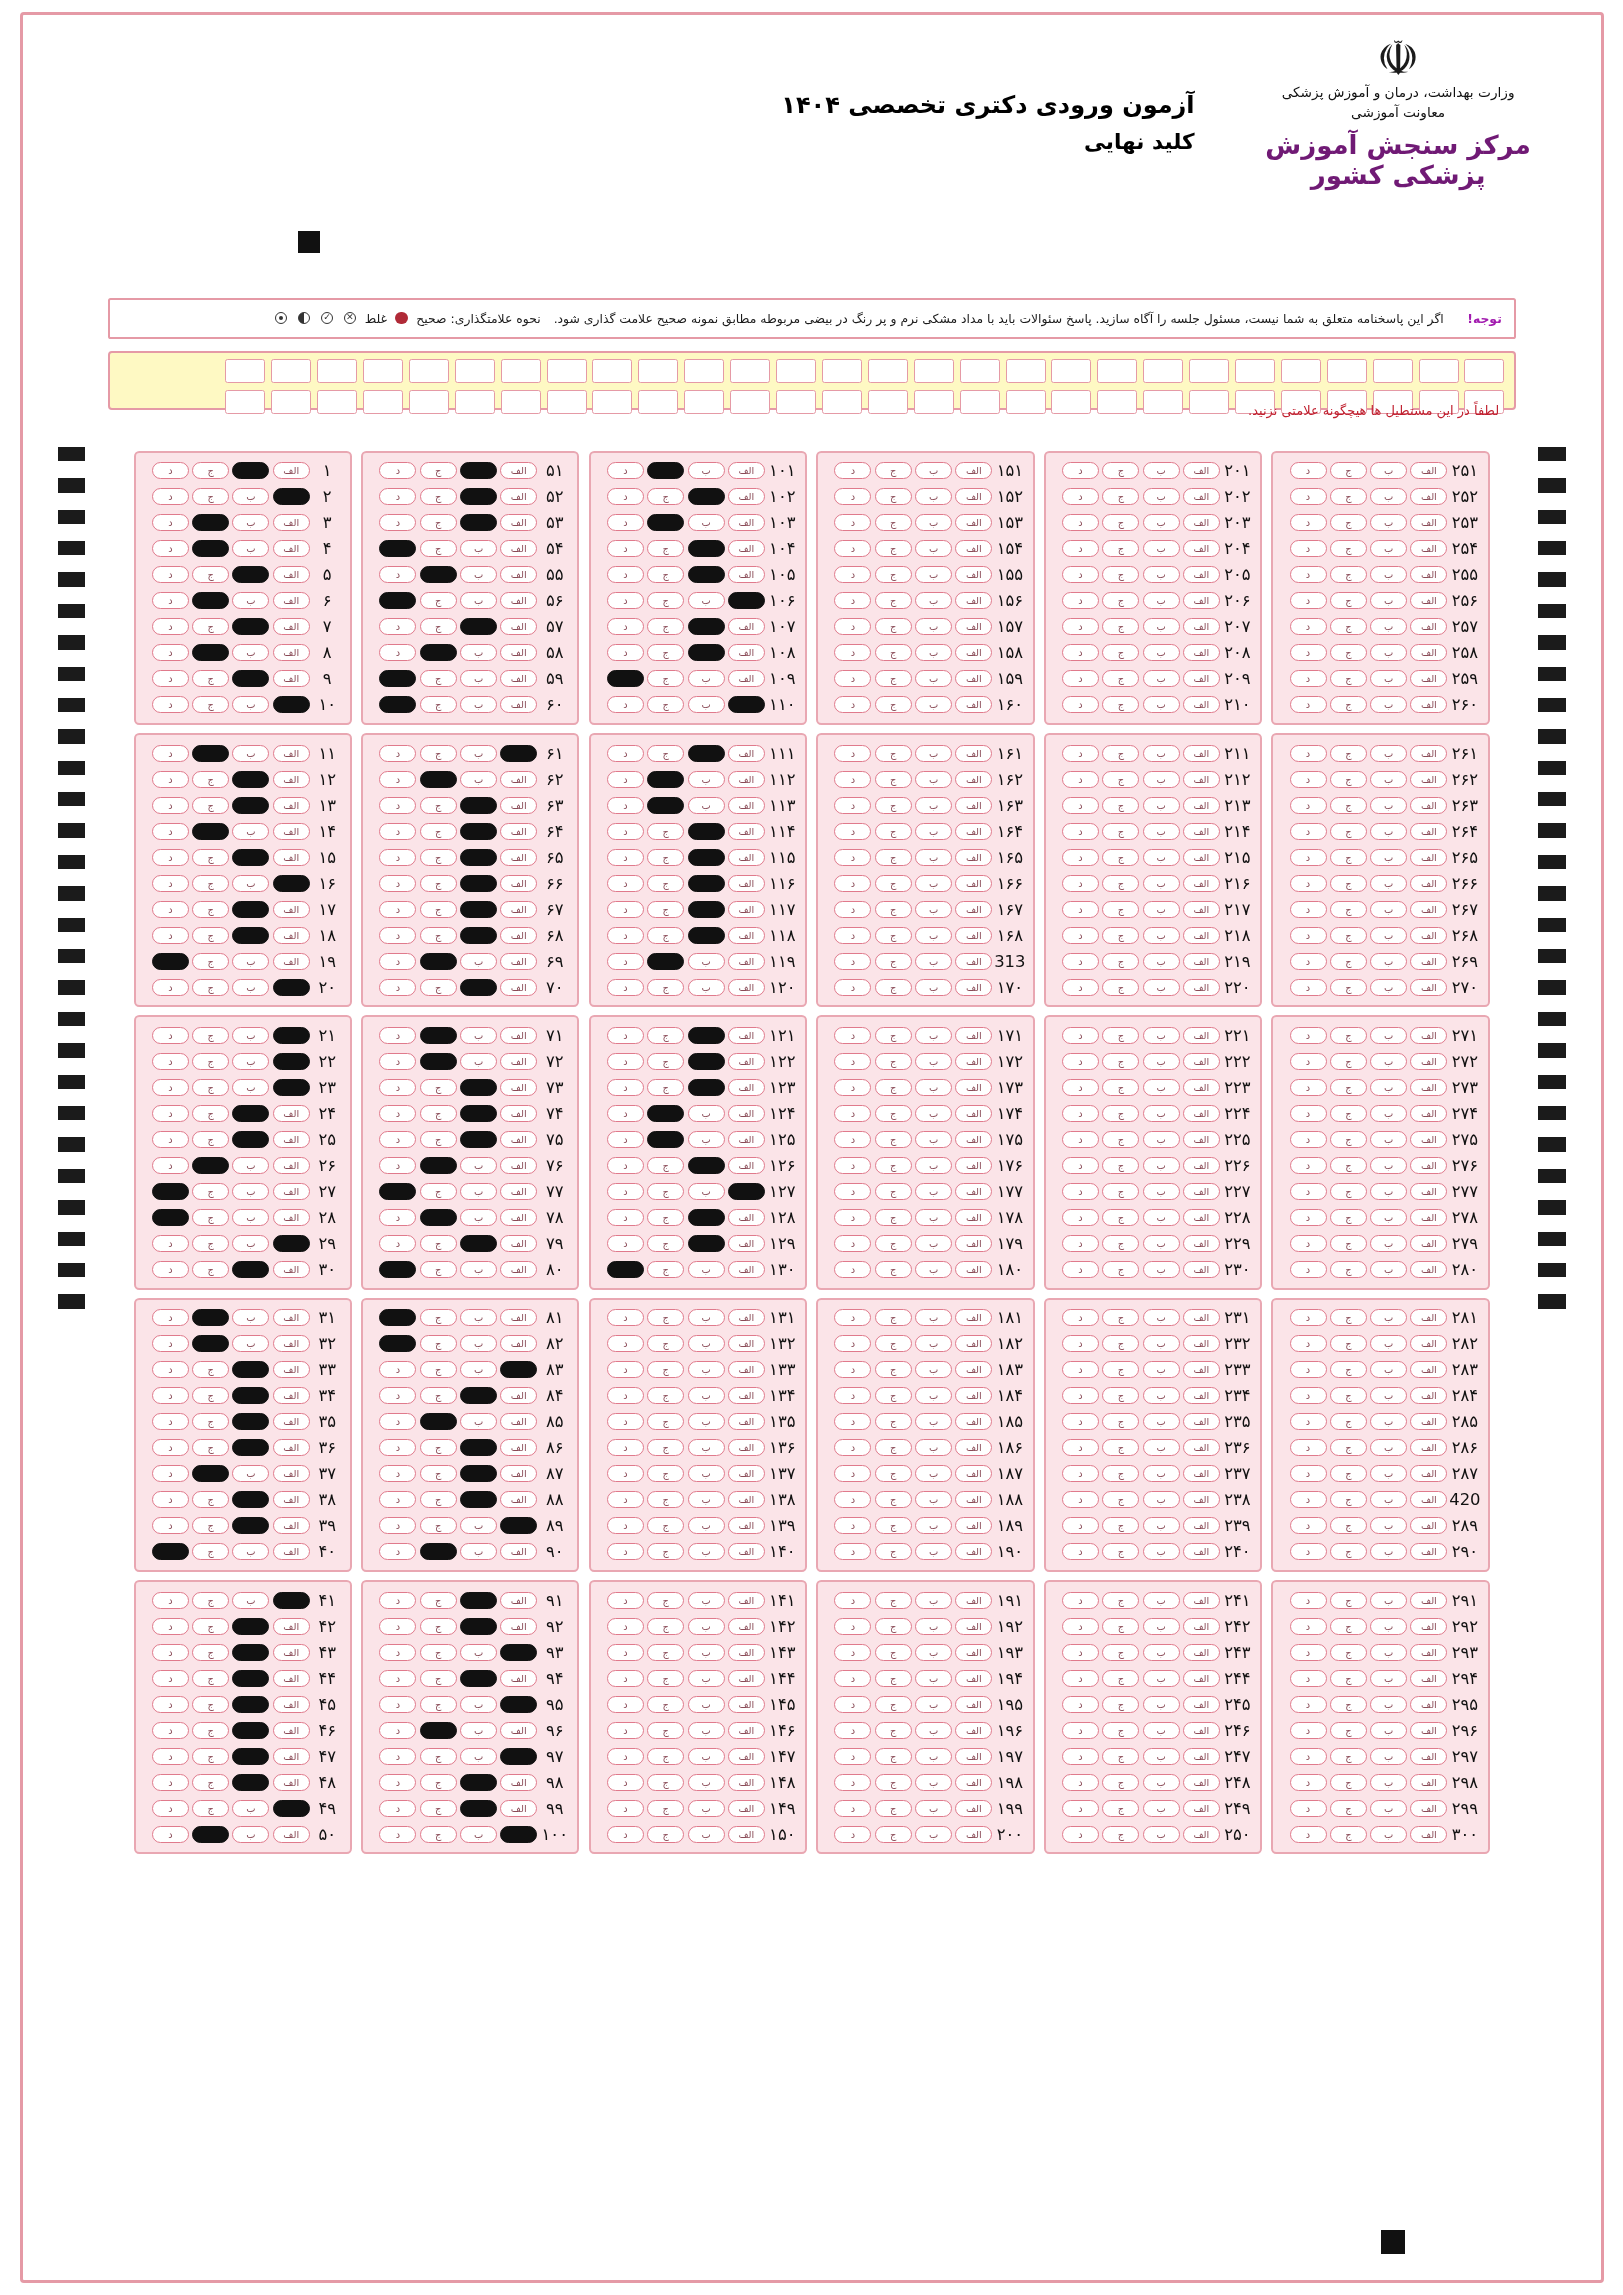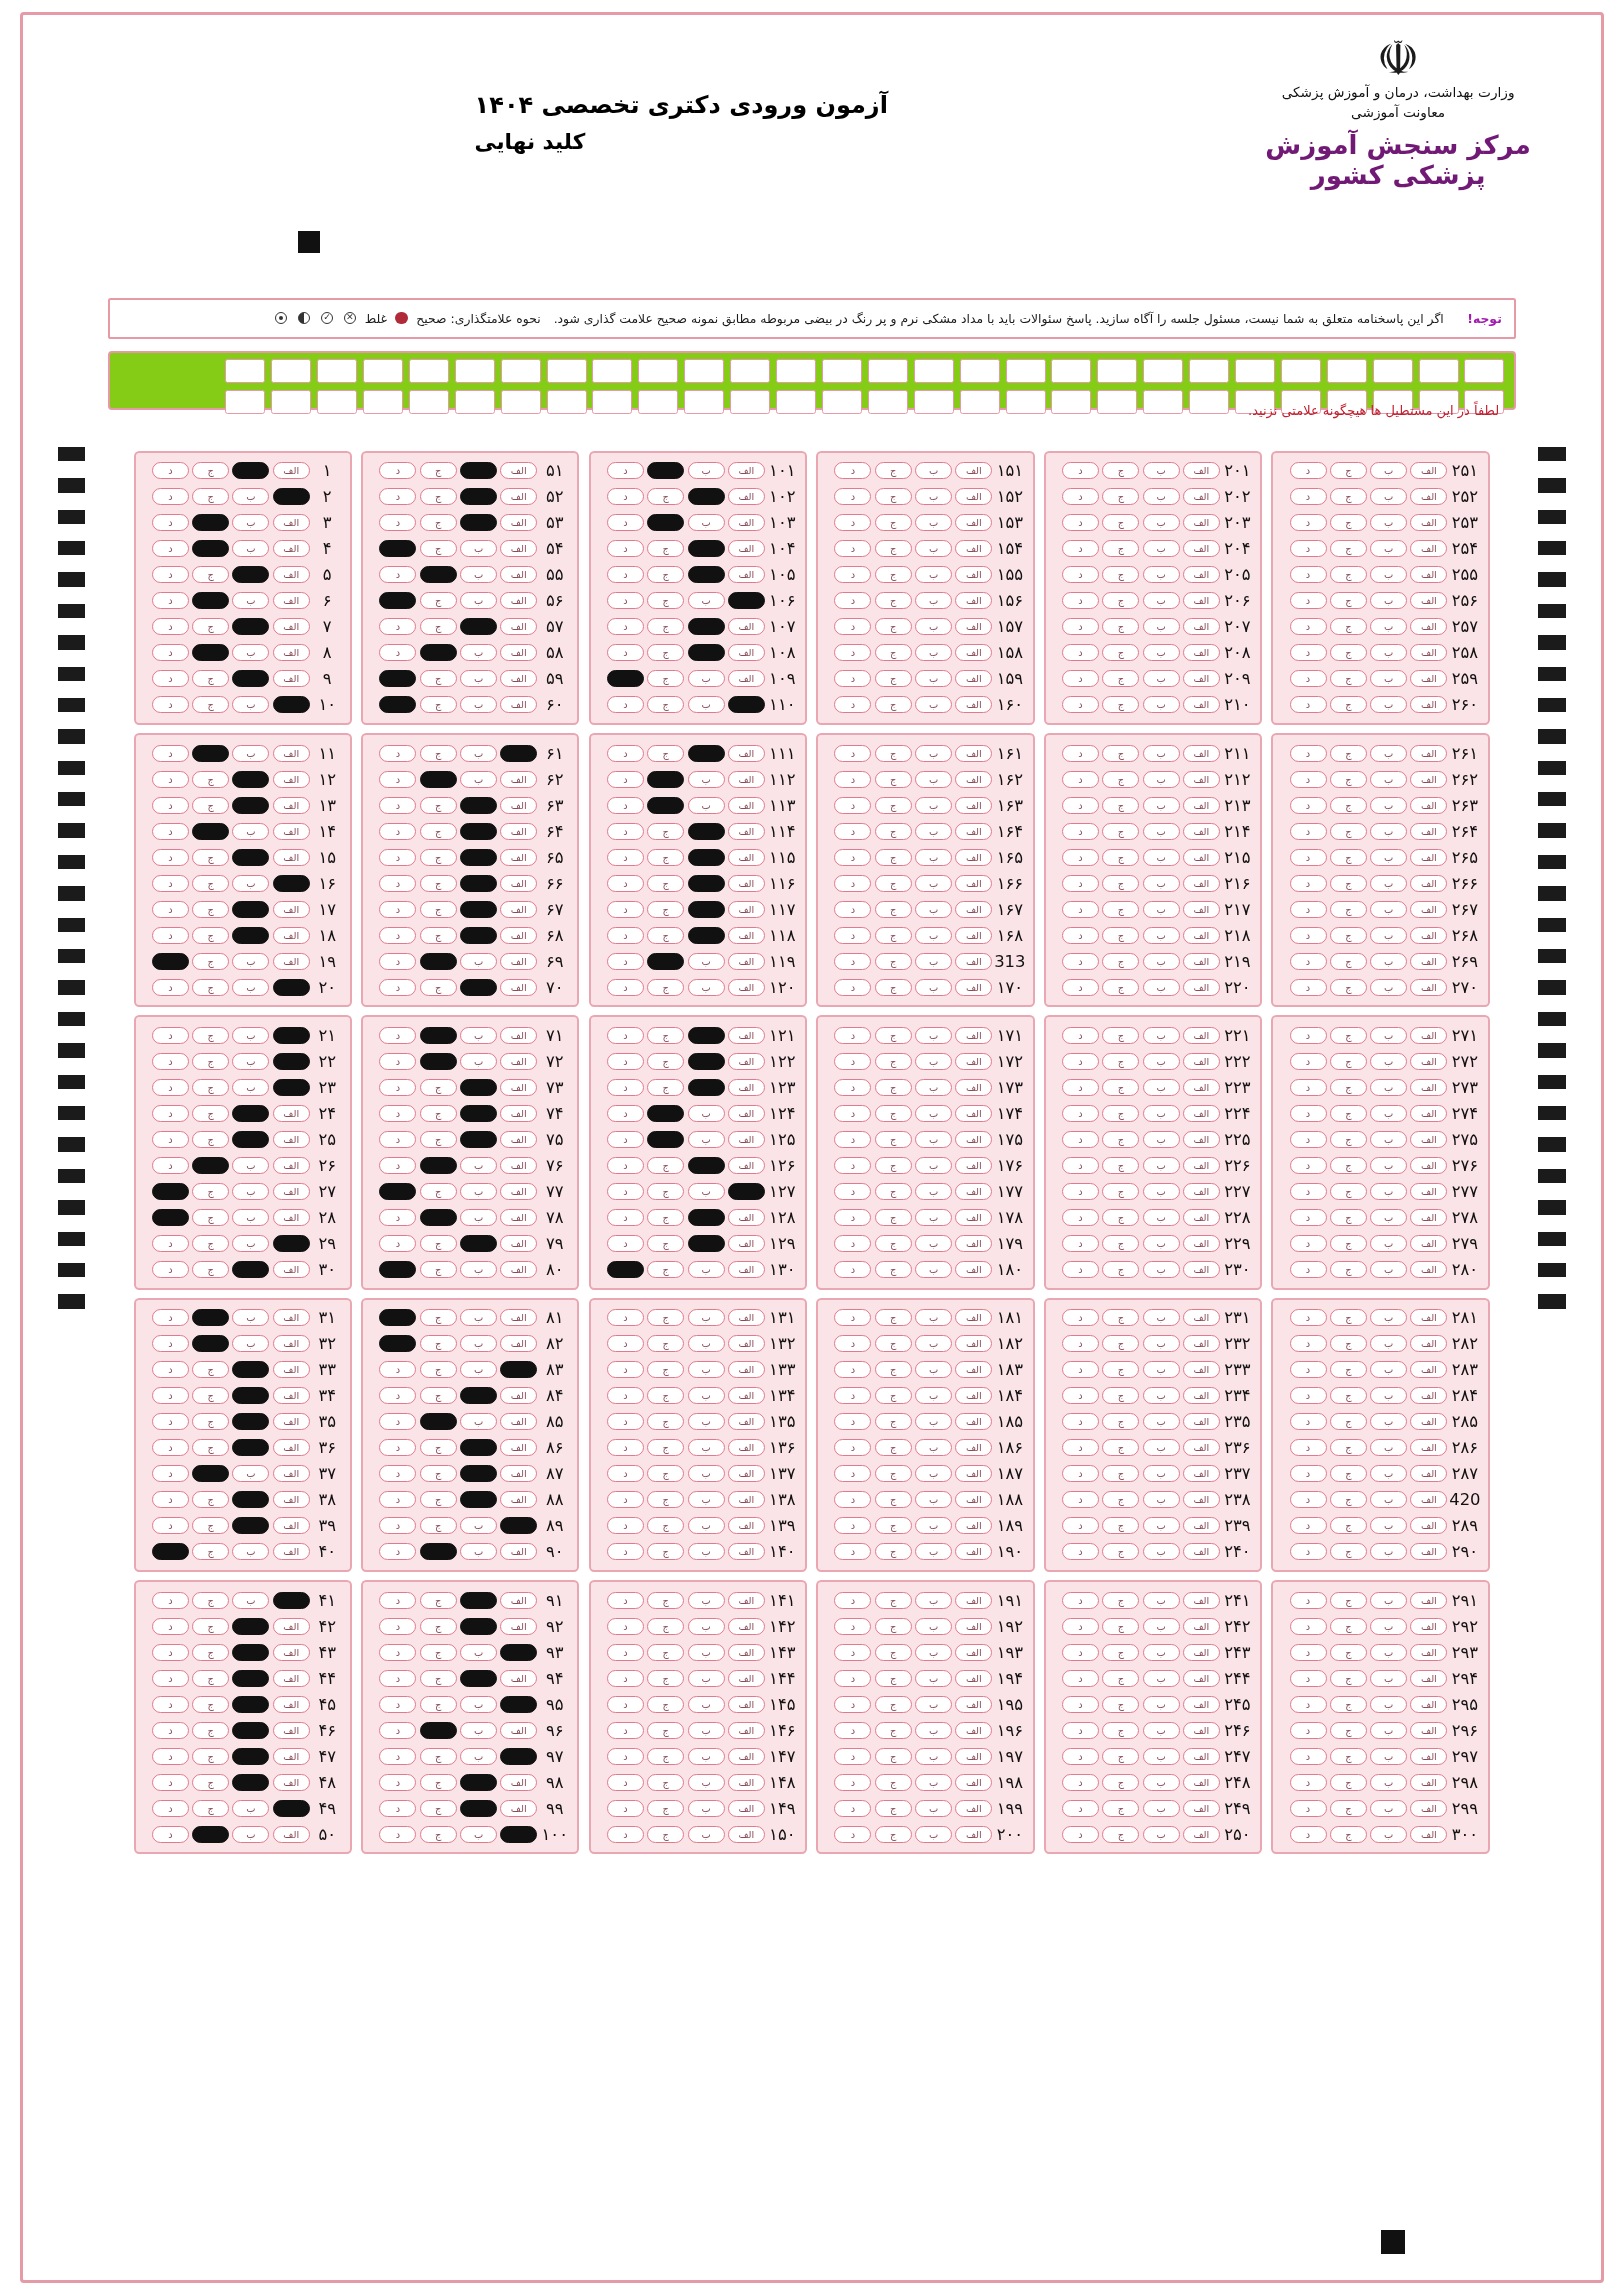--- a/index.html
+++ b/index.html
@@ -31,21 +31,21 @@
   .logo-emblem{
     font-size:48px;line-height:48px;color:#1b1b1b;margin-bottom:1.3px;
     font-family:"DejaVu Sans",sans-serif;
   }
   .logo-line1{font-size:13.7px;color:#111;letter-spacing:0px;margin-top:1.3px;}
   .logo-line2{font-size:13.7px;color:#111;margin-top:3.9px;}
   .logo-main{
     font-size:26px;color:#701a75;margin-top:10.5px;font-weight:bold;
   }
   .title-block{
-    position:absolute;right:406px;top:72px;width:720px;text-align:left;
+    position:absolute;right:406px;top:72px;width:720px;text-align:right;
     color:#000;
   }
   .title-1{font-size:24px;font-weight:bold;line-height:1.5;}
   .title-2{font-size:23px;font-weight:bold;line-height:1.6;}
   .title-3{font-size:21.6px;font-weight:bold;line-height:1.8;}
 
   
   .reg-square{position:absolute;background:#111;}
   .reg-tl{left:275px;top:216px;width:22px;height:22px;}
 
@@ -69,21 +69,21 @@
   .bub.tick:before{content:"✓";position:absolute;left:1.3px;top:-2px;font-size:9.2px;color:#333;}
   .bub.half{border:1.3px solid #333;box-sizing:border-box;
     background:linear-gradient(90deg,#333 50%,#fff 50%);}
   .bub.dot{border:1.3px solid #333;box-sizing:border-box;position:relative;}
   .bub.dot:before{content:"";position:absolute;left:2.6px;top:2.6px;width:4.6px;height:4.6px;
     background:#333;border-radius:50%;}
 
   
   .strip{
     position:absolute;left:85px;right:85px;top:336px;height:59px;
-    border:2px solid #e59aa6;border-radius:3.9px;background:#84cc16;
+    border:2px solid #e59aa6;border-radius:3.9px;background:#fef9c3;
     box-sizing:border-box;padding:6.5px 9.2px;
   }
   .strip-row{display:flex;gap:5.9px;justify-content:flex-start;}
   .strip-row + .strip-row{margin-top:7.2px;}
   .strip-cell{
     width:38px;height:22px;border:1.3px solid #e59aa6;border-radius:2.6px;background:#fff;
   }
   .strip-note{
     position:absolute;right:14.4px;top:50px;font-size:13px;color:#c0202f;
   }

